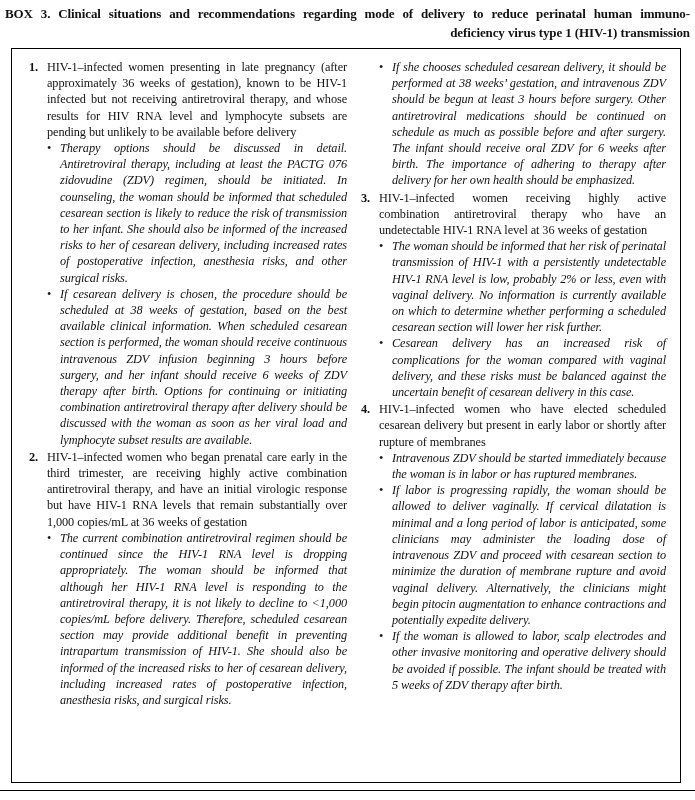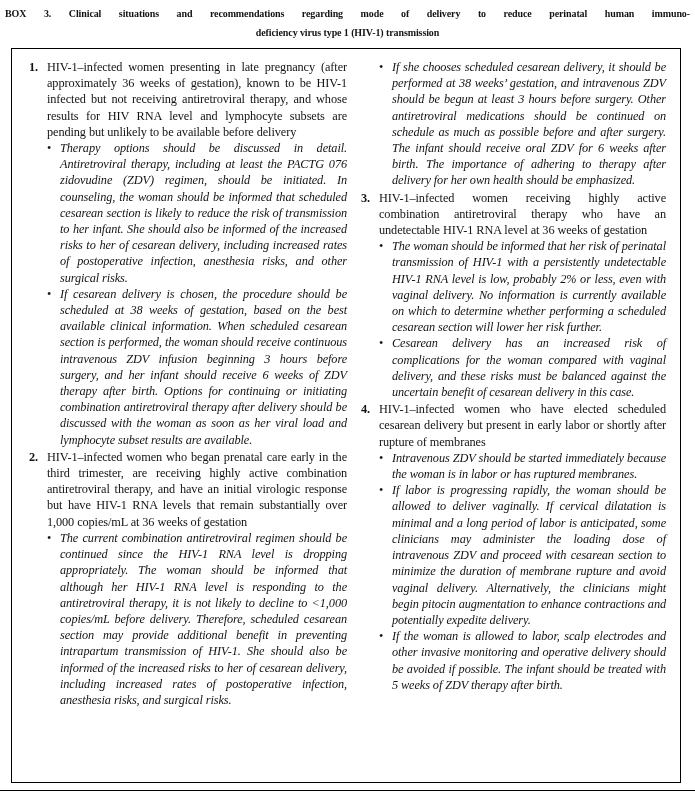--- a/index.html
+++ b/index.html
@@ -8,26 +8,26 @@
     font-family:"Liberation Serif", serif;
     color:#131313;
     -webkit-font-smoothing:antialiased;
   }
   .page { width:695px; height:800px; padding-top:5px; overflow:hidden; }
 
   .box-title {
     width:695px;
     padding:0 5px;
     font-weight:bold;
-    font-size:10px;
+    font-size:13px;
     line-height:18.5px;
     letter-spacing:-0.1px;
   }
   .title-line1 { display:block; text-align:justify; text-align-last:justify; }
-  .title-line2 { display:block; text-align:center; }
+  .title-line2 { display:block; text-align:right; }
 
   .rec-box {
     margin:6px 11px 0 11px;
     width:670px;
     height:735px;
     border:1.5px solid #000;
     padding:10px 14px 10px 17px;
     display:flex;
     overflow:hidden;
   }

